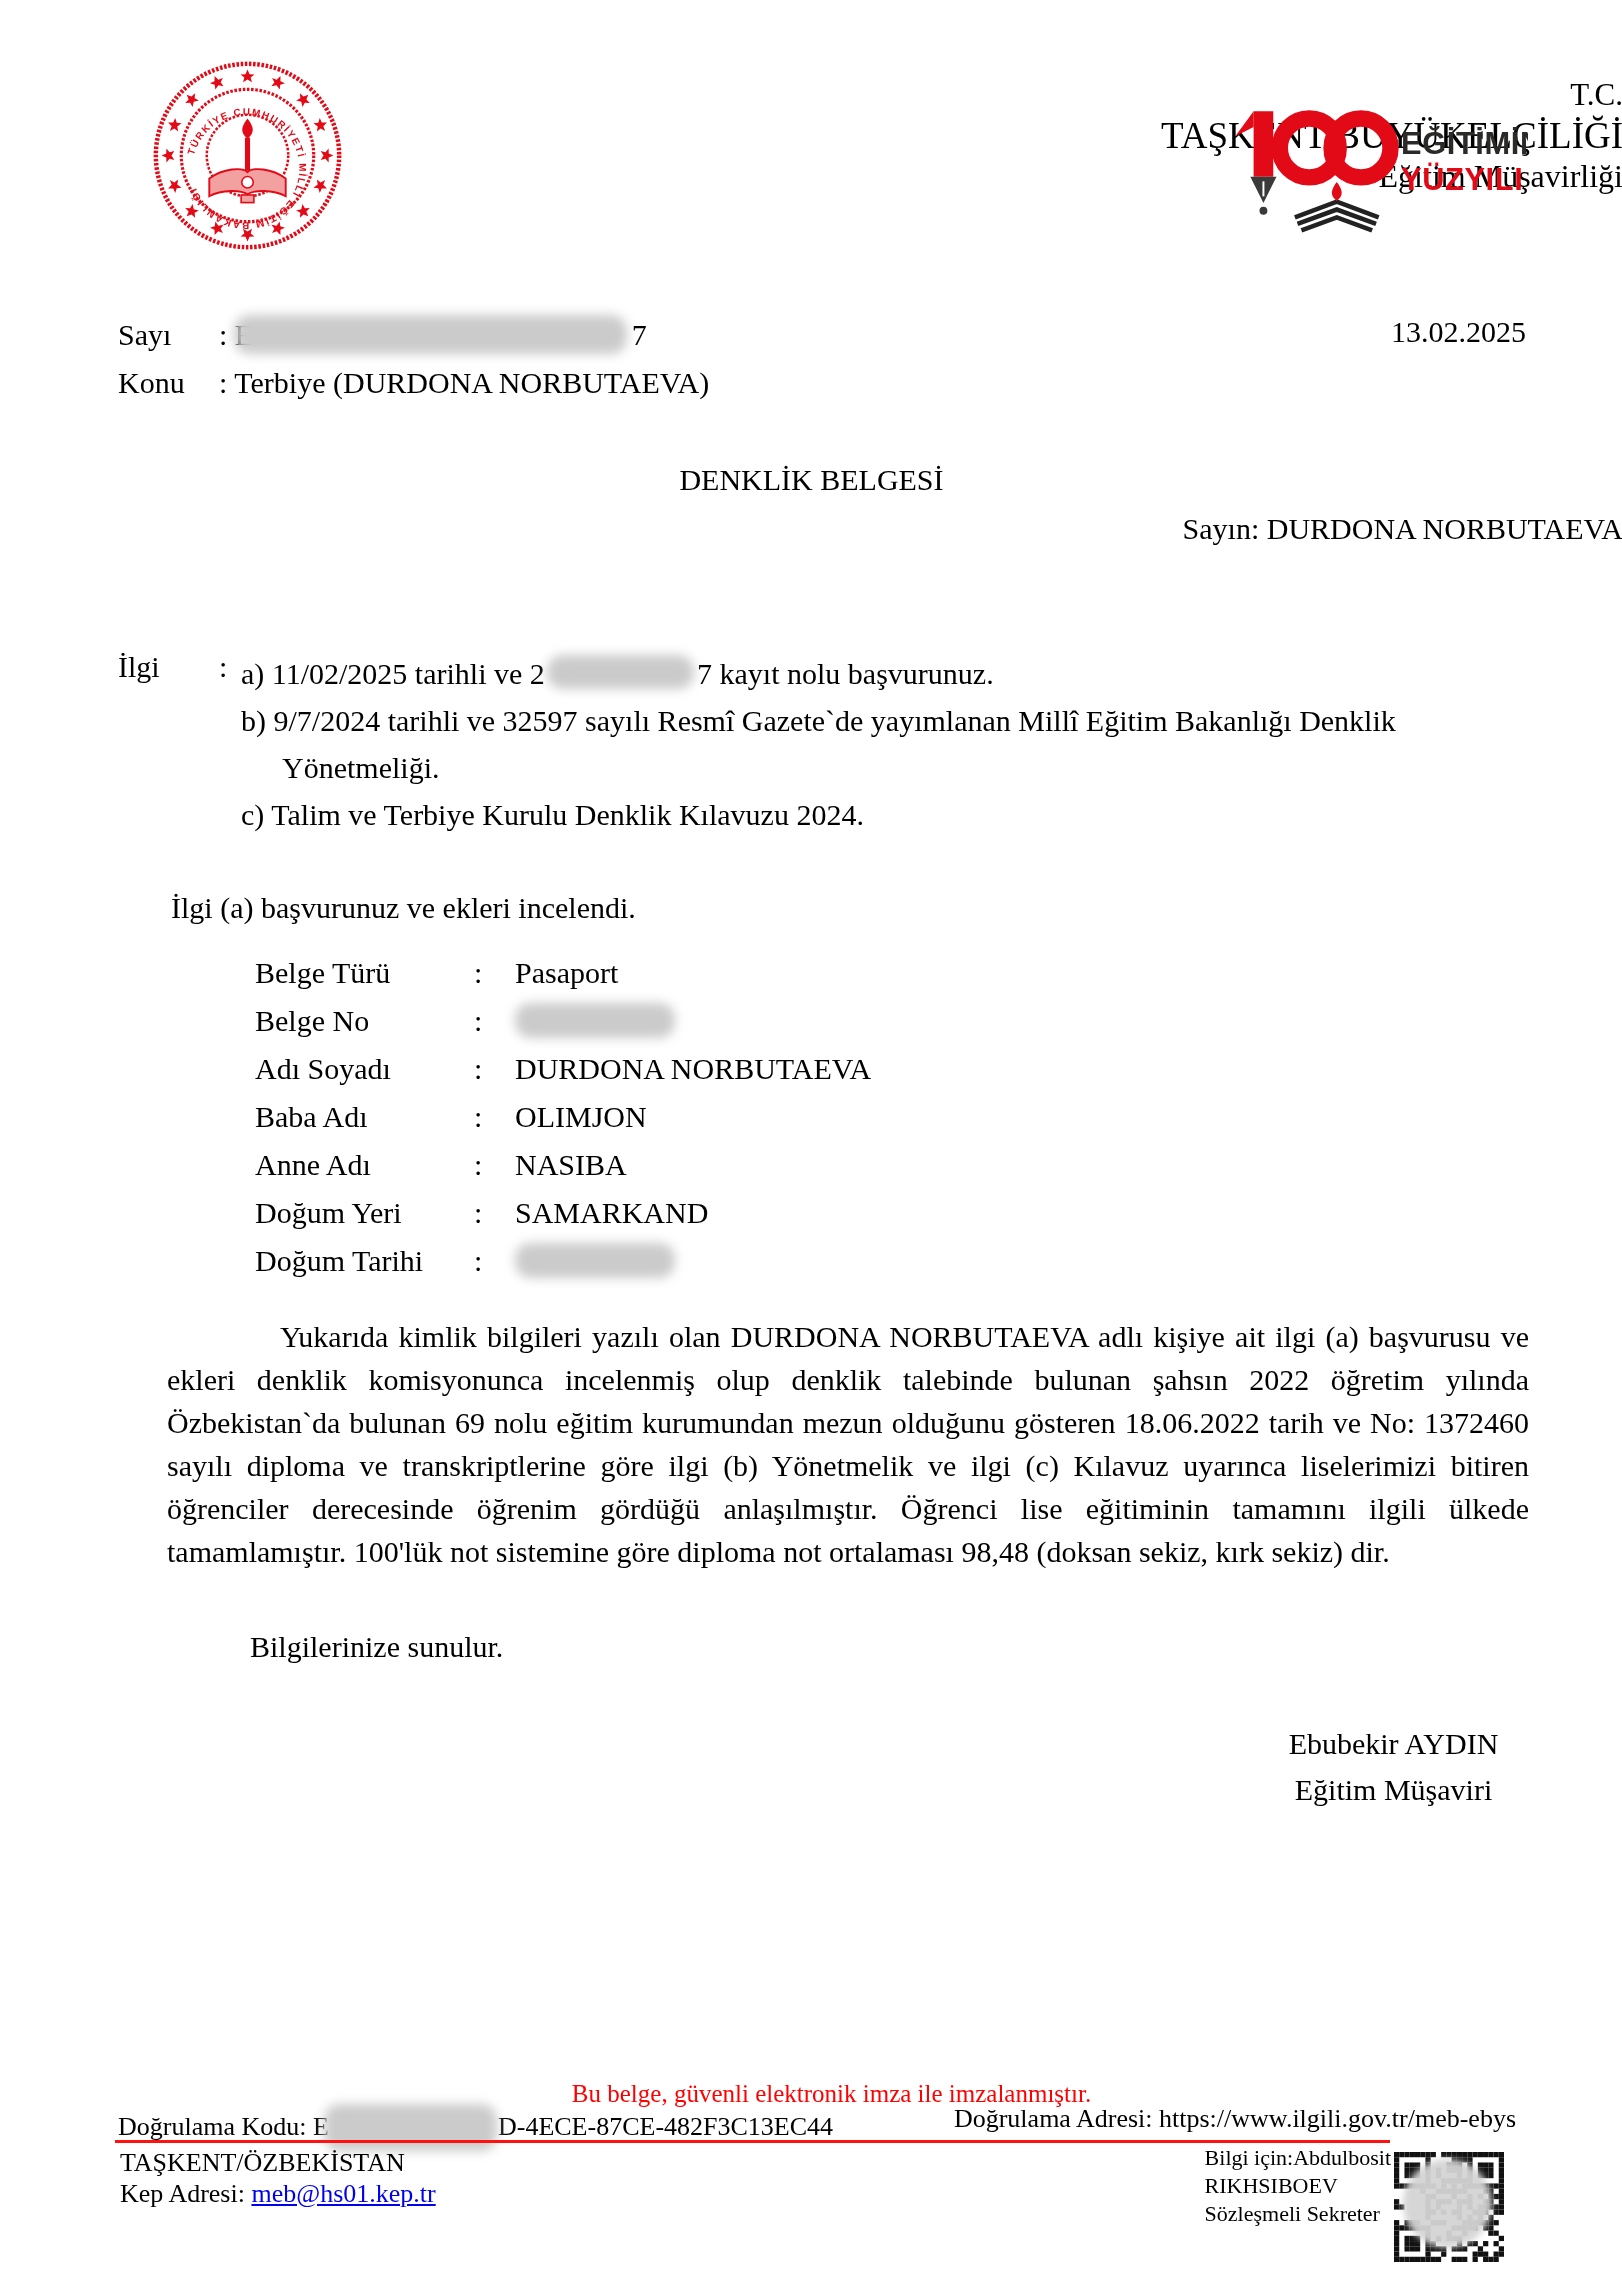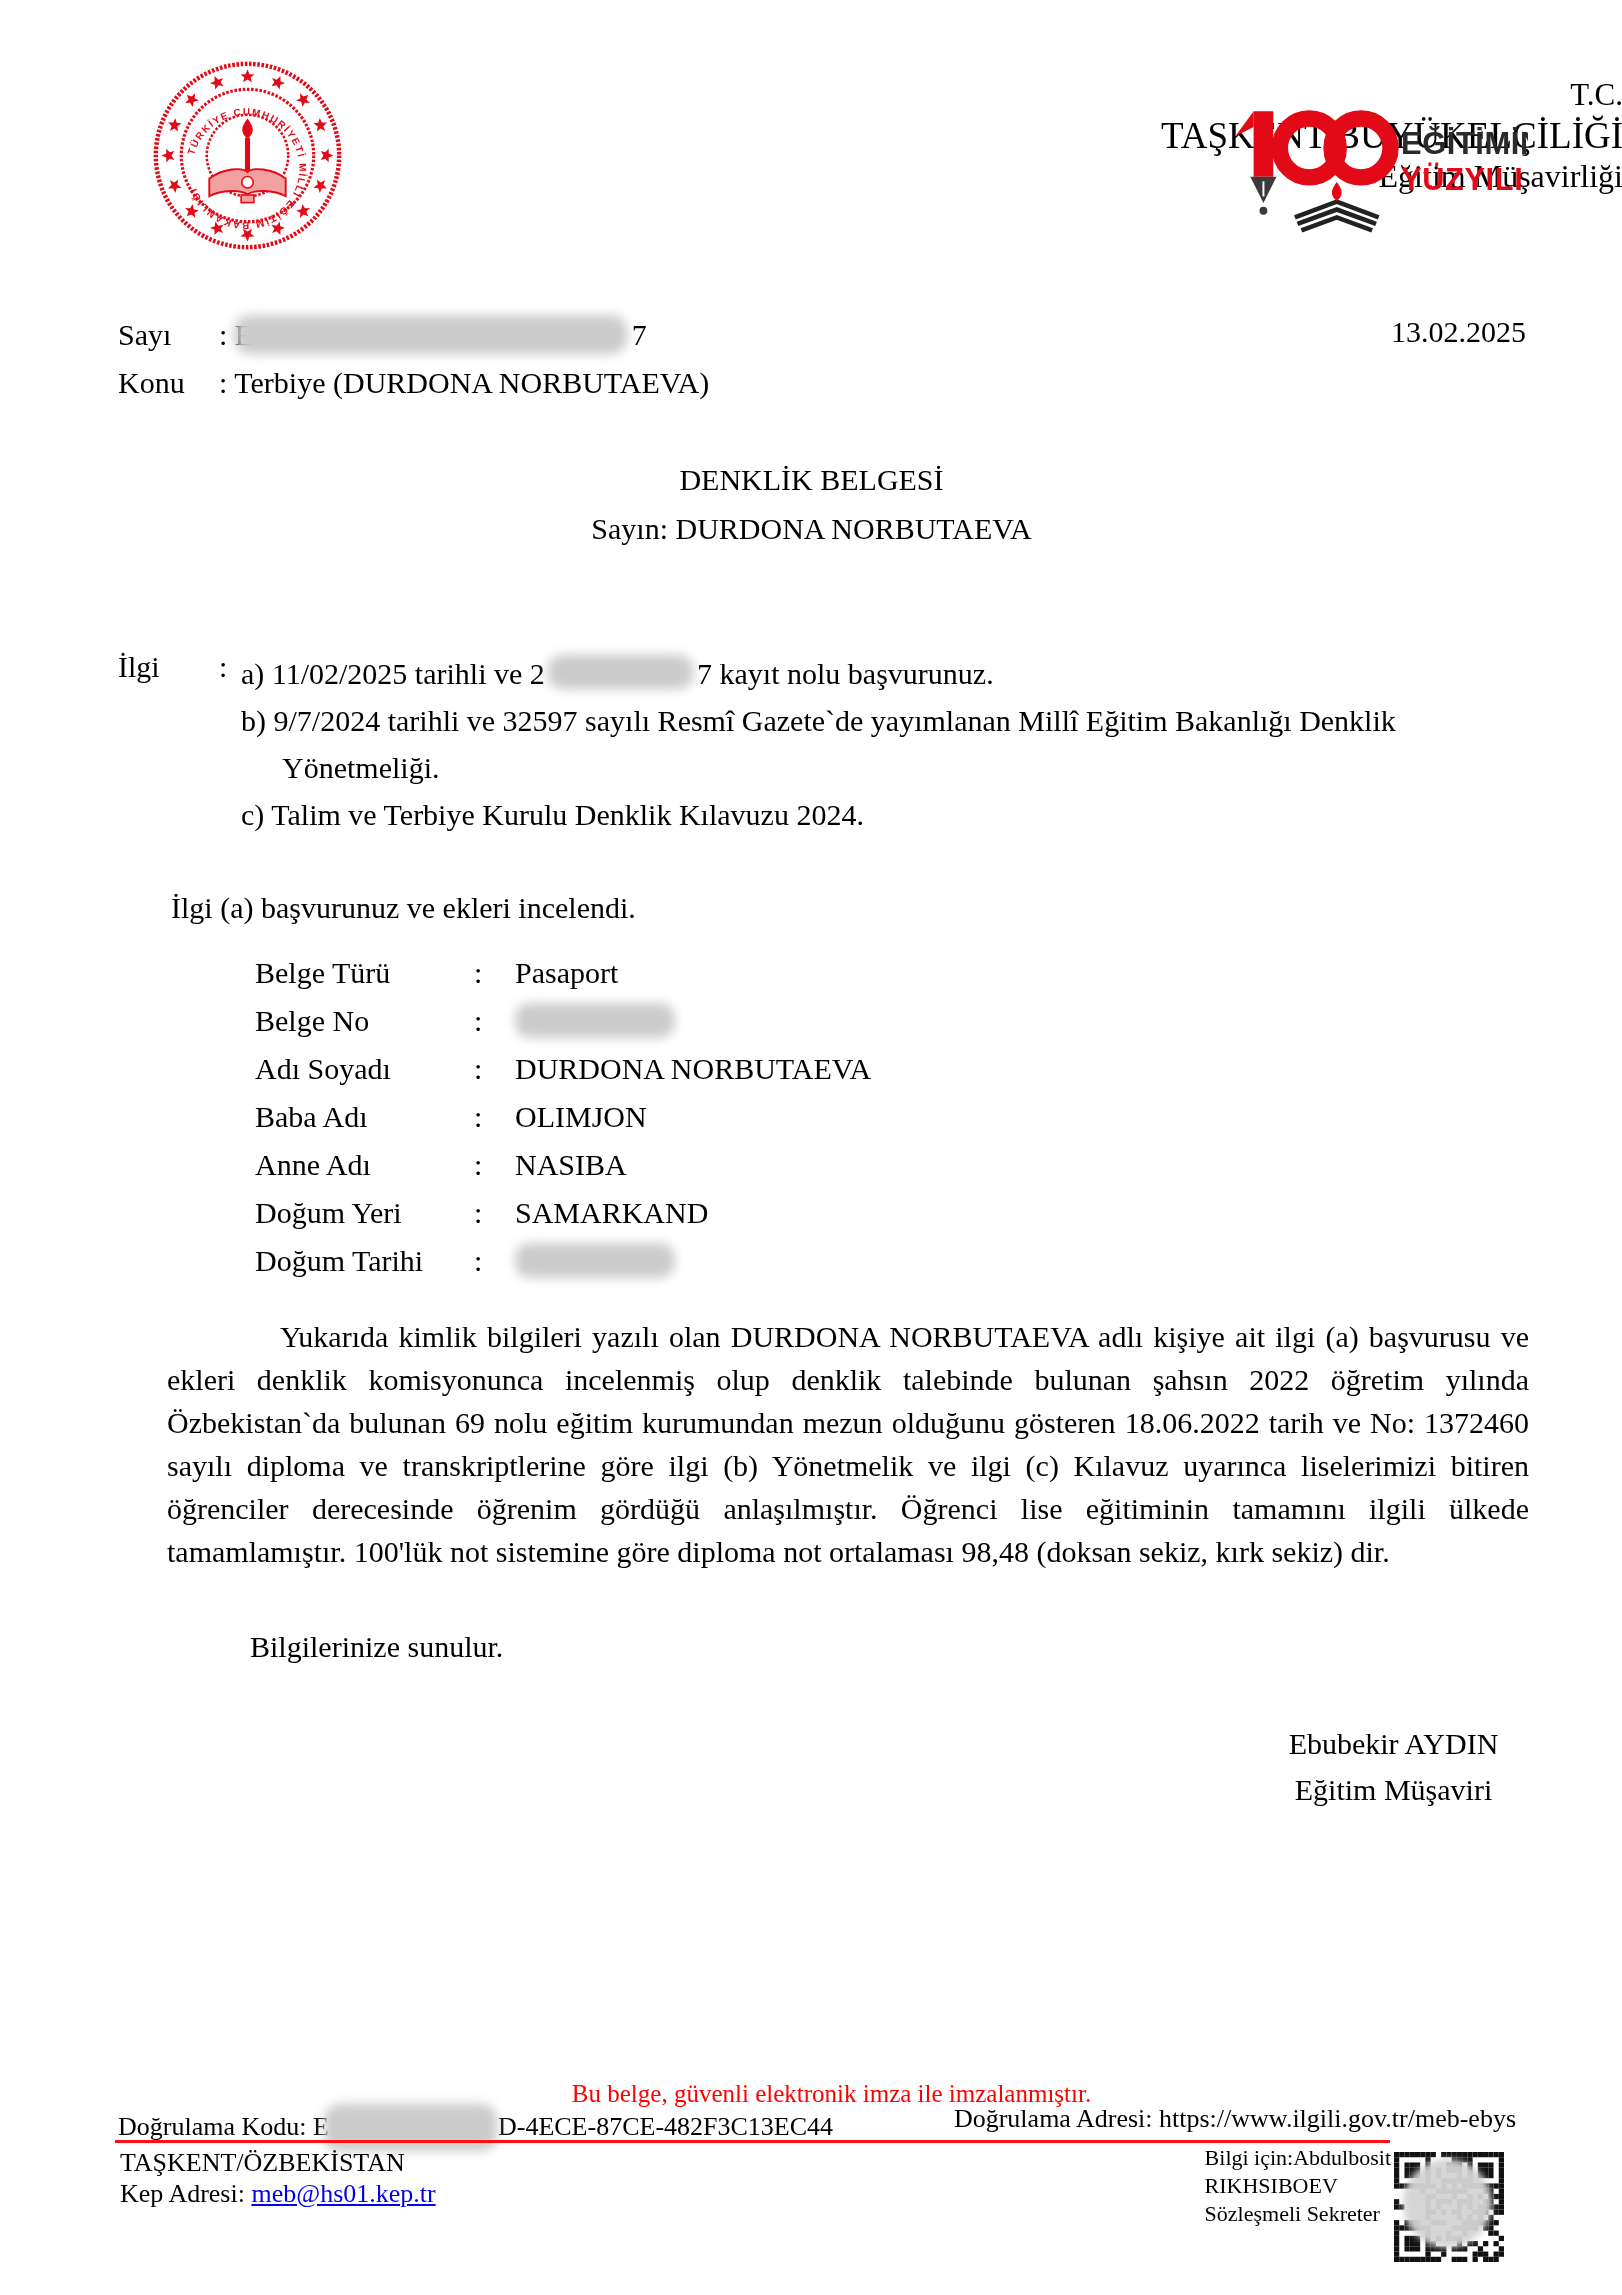--- a/index.html
+++ b/index.html
@@ -15,21 +15,21 @@
   .logo100{position:absolute;left:1232px;top:98px;width:296px;height:147px;}
 
   
   .sayi{position:absolute;left:118px;top:315px;white-space:nowrap;}
   .konu{position:absolute;left:118px;top:366px;white-space:nowrap;}
   .mlabel{display:inline-block;width:101px;}
   .date{position:absolute;top:315px;right:97px;}
 
   
   .t1{position:absolute;left:0;right:0;top:463px;text-align:center;}
-  .t2{position:absolute;left:0;right:0;top:512px;text-align:center;}
+  .t2{position:absolute;left:0;right:0;top:512px;text-align:right;}
   .t3{position:absolute;left:0;right:0;top:558px;text-align:center;}
 
   
   .ilgi{position:absolute;left:118px;top:650px;display:flex;align-items:flex-start;}
   .ilgi-label{width:101px;flex:none;}
   .ilgi-colon{width:22px;flex:none;}
   .ilgi-line{line-height:47px;white-space:nowrap;}
   .ilgi-cont{padding-left:41px;}
 
   

